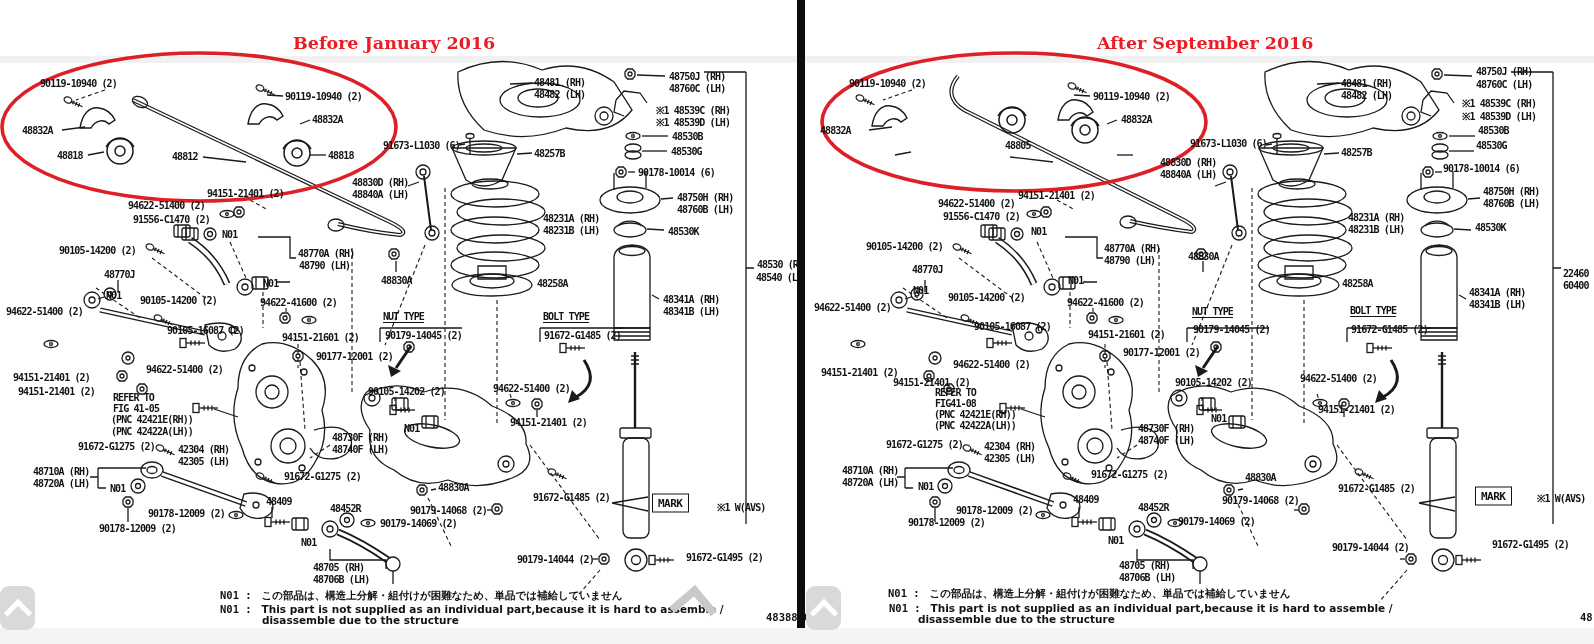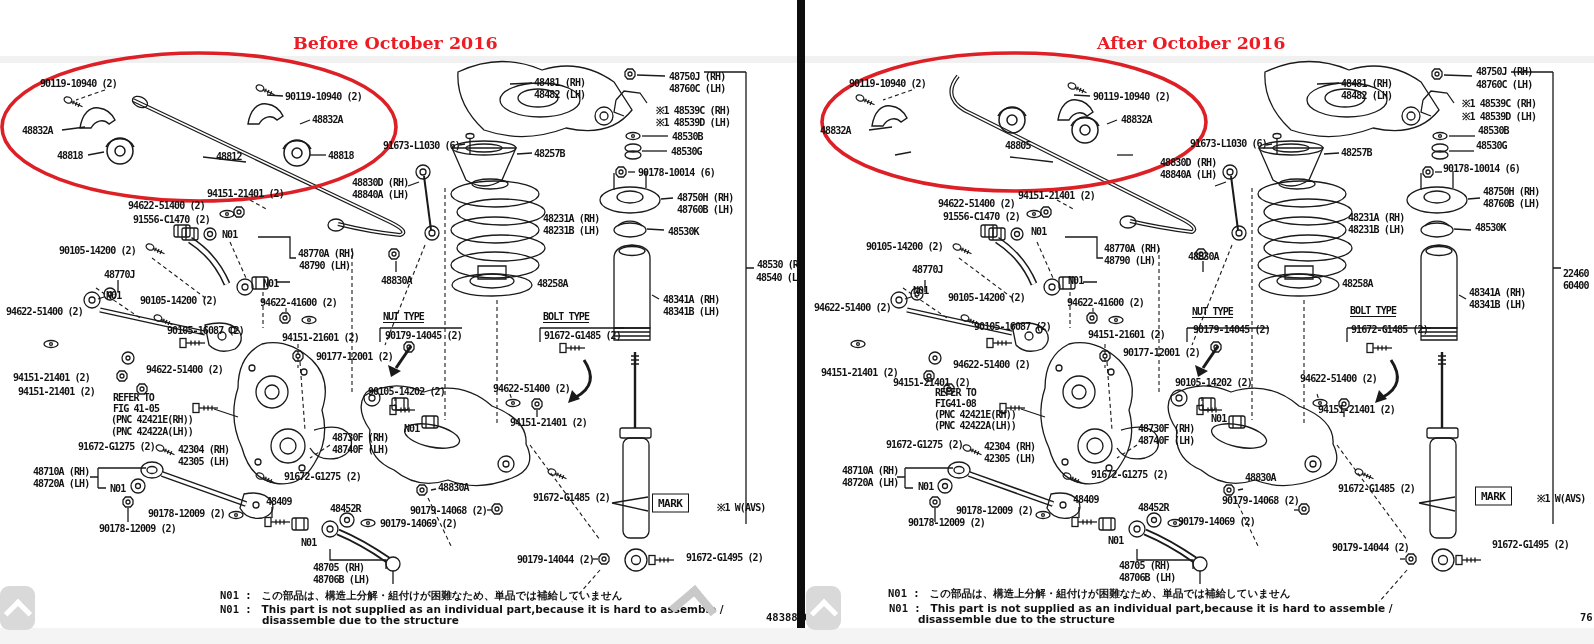--- a/index.html
+++ b/index.html
@@ -308,28 +308,28 @@
     <use href="#stab-before"></use>
     <ellipse cx="199" cy="127" rx="197" ry="74" stroke="#dd1f26" stroke-width="3.6" fill="none"></ellipse>
   </g>
   <g>
     <use href="#panel-common" x="807"></use>
     <use href="#stab-after"></use>
     <ellipse cx="1014" cy="122" rx="192" ry="69" stroke="#dd1f26" stroke-width="3.6" fill="none"></ellipse>
   </g>
 </svg>
 
-<div id="title-before" class="title">Before October 2016</div>
-<div id="title-after" class="title">After October 2016</div>
+<div id="title-before" class="title">Before January 2016</div>
+<div id="title-after" class="title">After September 2016</div>
 
 <div id="labels-layer">
     <div class="plabel" style="left: 40px; top: 83px;">90119-10940 (2)</div>
     <div class="plabel" style="left: 22px; top: 130px;">48832A</div>
     <div class="plabel" style="left: 57px; top: 155px;">48818</div>
-    <div class="plabel" style="left: 172px; top: 156px; margin-left: 44px;">48812</div>
+    <div class="plabel" style="left: 172px; top: 156px;">48812</div>
     <div class="plabel" style="left: 285px; top: 96px;">90119-10940 (2)</div>
     <div class="plabel" style="left: 312px; top: 119px;">48832A</div>
     <div class="plabel" style="left: 328px; top: 155px;">48818</div>
     <div class="plabel" style="left: 207px; top: 193px;">94151-21401 (2)</div>
     <div class="plabel" style="left: 128px; top: 205px;">94622-51400 (2)</div>
     <div class="plabel" style="left: 133px; top: 219px;">91556-C1470 (2)</div>
     <div class="plabel" style="left: 222px; top: 234px;">N01</div>
     <div class="plabel" style="left: 534px; top: 82px;">48481 (RH)</div>
     <div class="plabel" style="left: 534px; top: 94px;">48482 (LH)</div>
     <div class="plabel" style="left: 383px; top: 145px;">91673-L1030 (6)</div>
@@ -505,21 +505,21 @@
   <span class="pfx">N01 :</span><span>この部品は、構造上分解・組付けが困難なため、単品では補給していません</span>
 </div>
 <div class="note-row" style="left:889px;top:602px;">
   <span class="pfx">N01 :</span><span>This part is not supplied as an individual part,because it is hard to assemble /</span>
 </div>
 <div class="note-row" style="left:918px;top:613px;">
   <span>disassemble due to the structure</span>
 </div>
 
 <div class="doc-num" style="left:766px;top:611px;">4838800</div>
-<div class="doc-num" style="left:1580px;top:611px;">76</div>
+<div class="doc-num" style="left:1580px;top:611px;">48</div>
 
 <div class="chev-tile" style="left:0;top:586px;">
   <span class="glyph"></span>
 </div>
 <div id="chev-mid"></div>
 <div class="chev-tile" style="left:806px;top:586px;">
   <span class="glyph"></span>
 </div>
 
 <div id="divider"></div>

